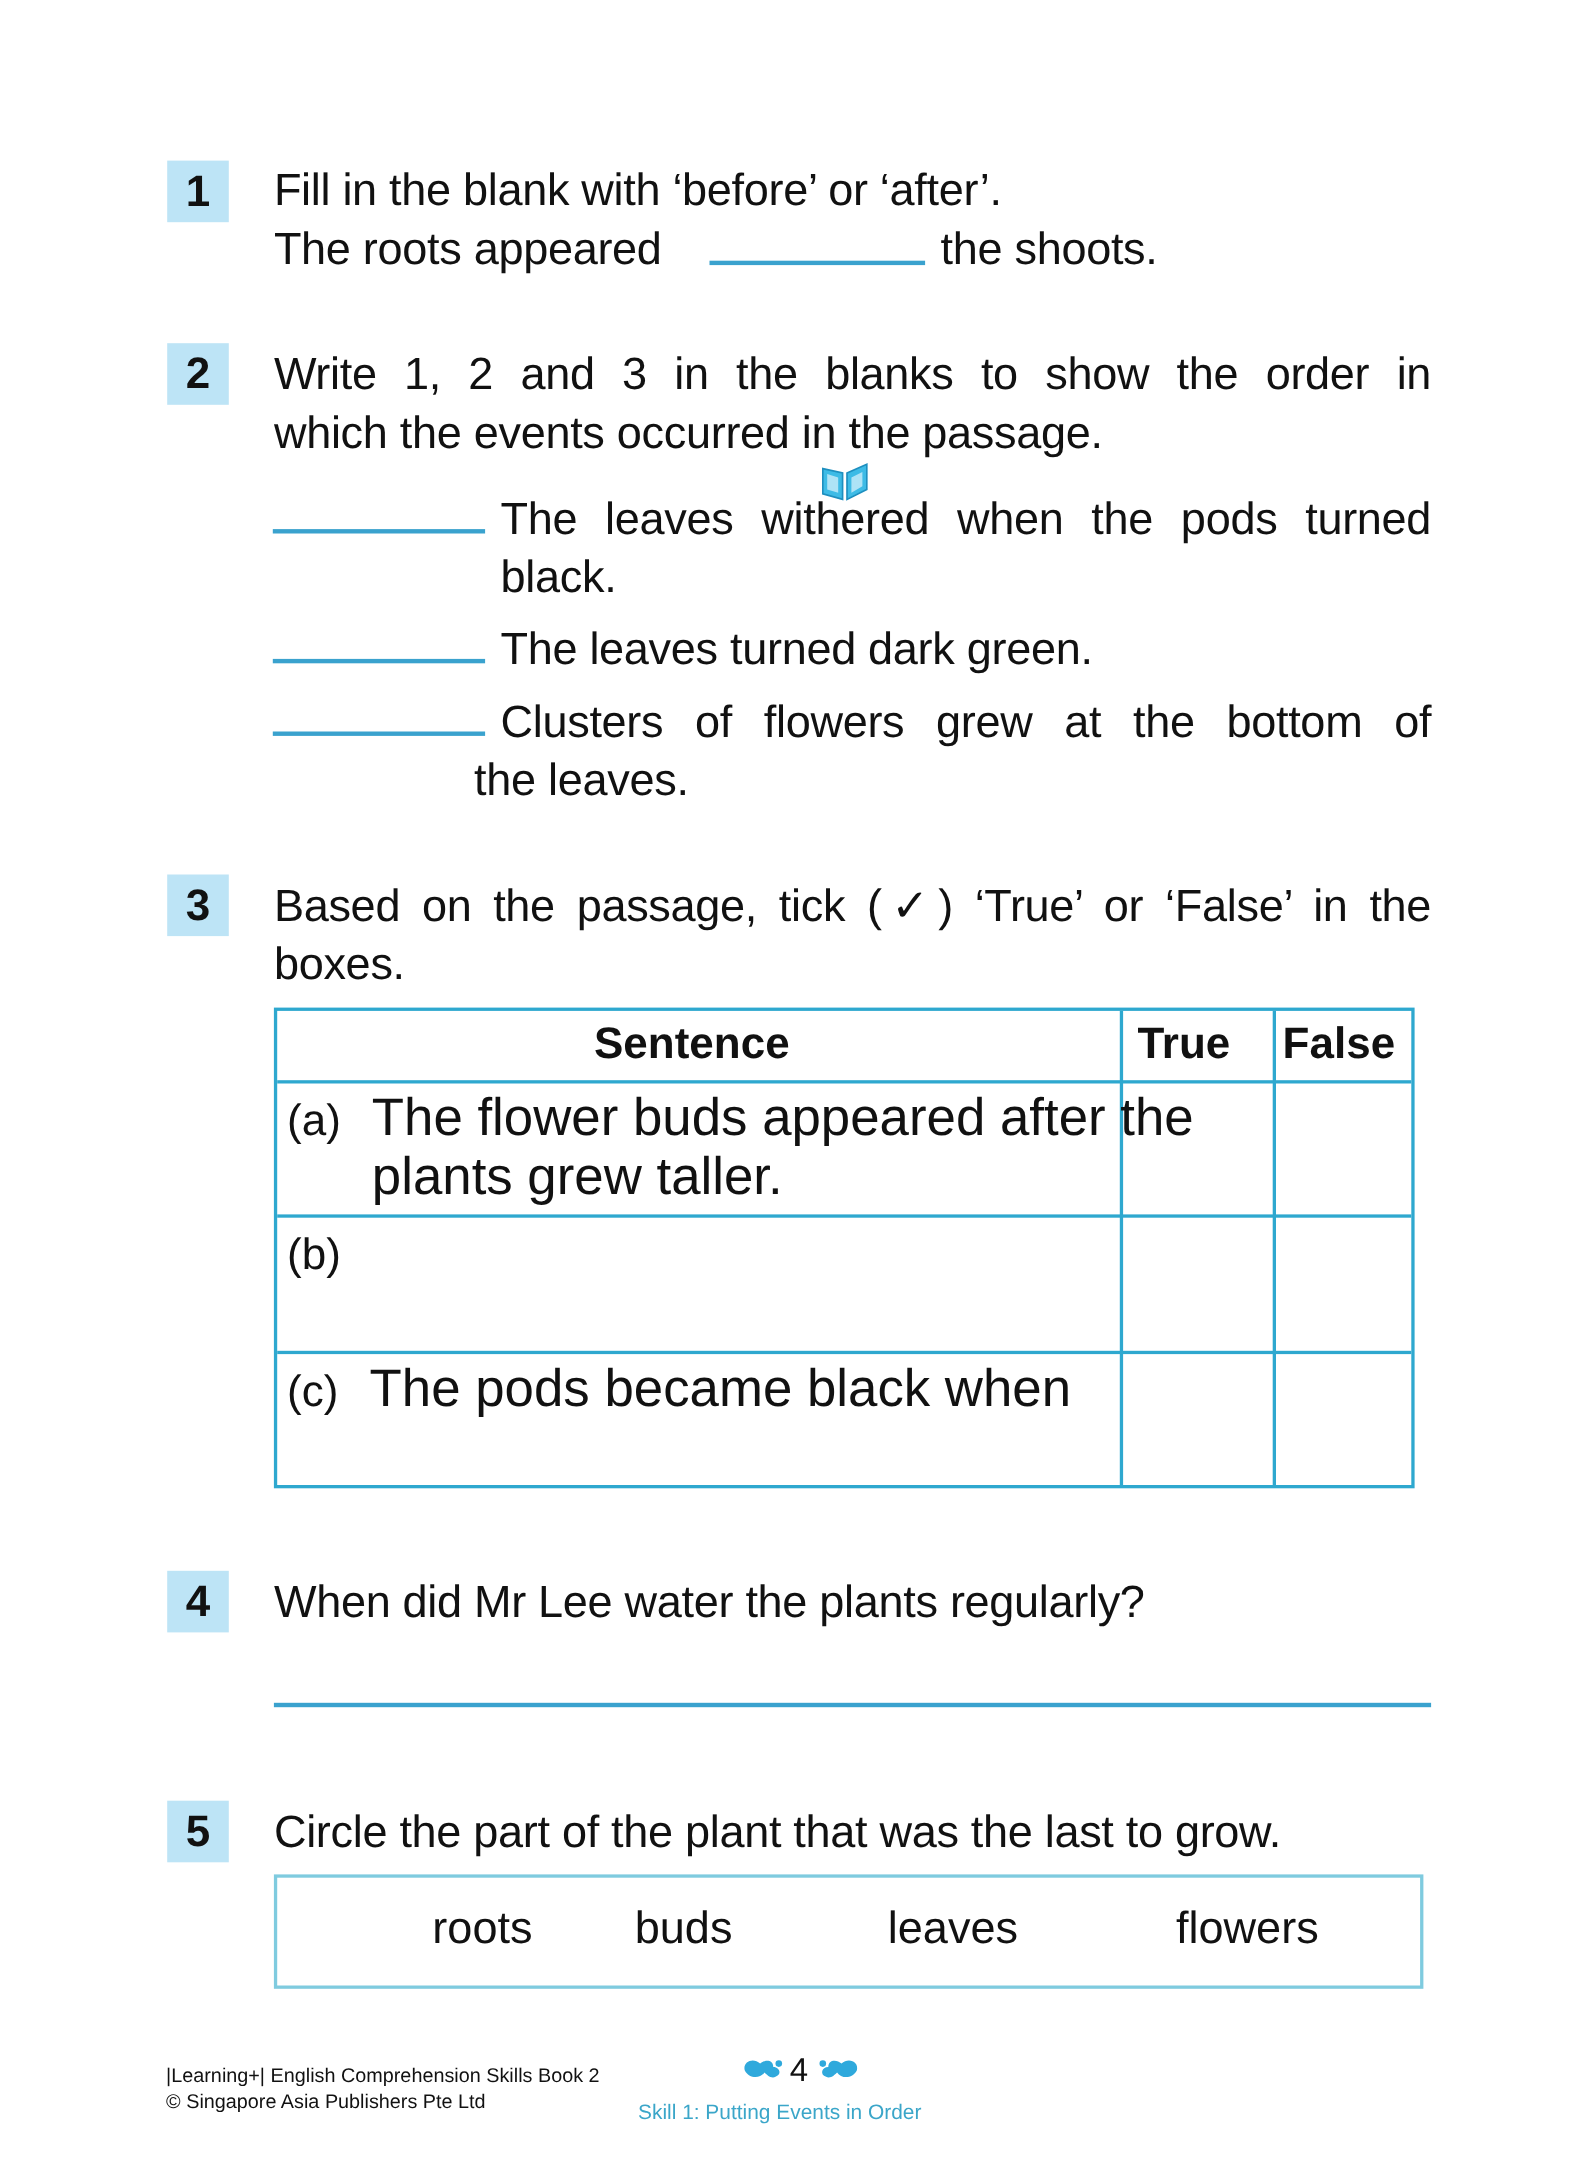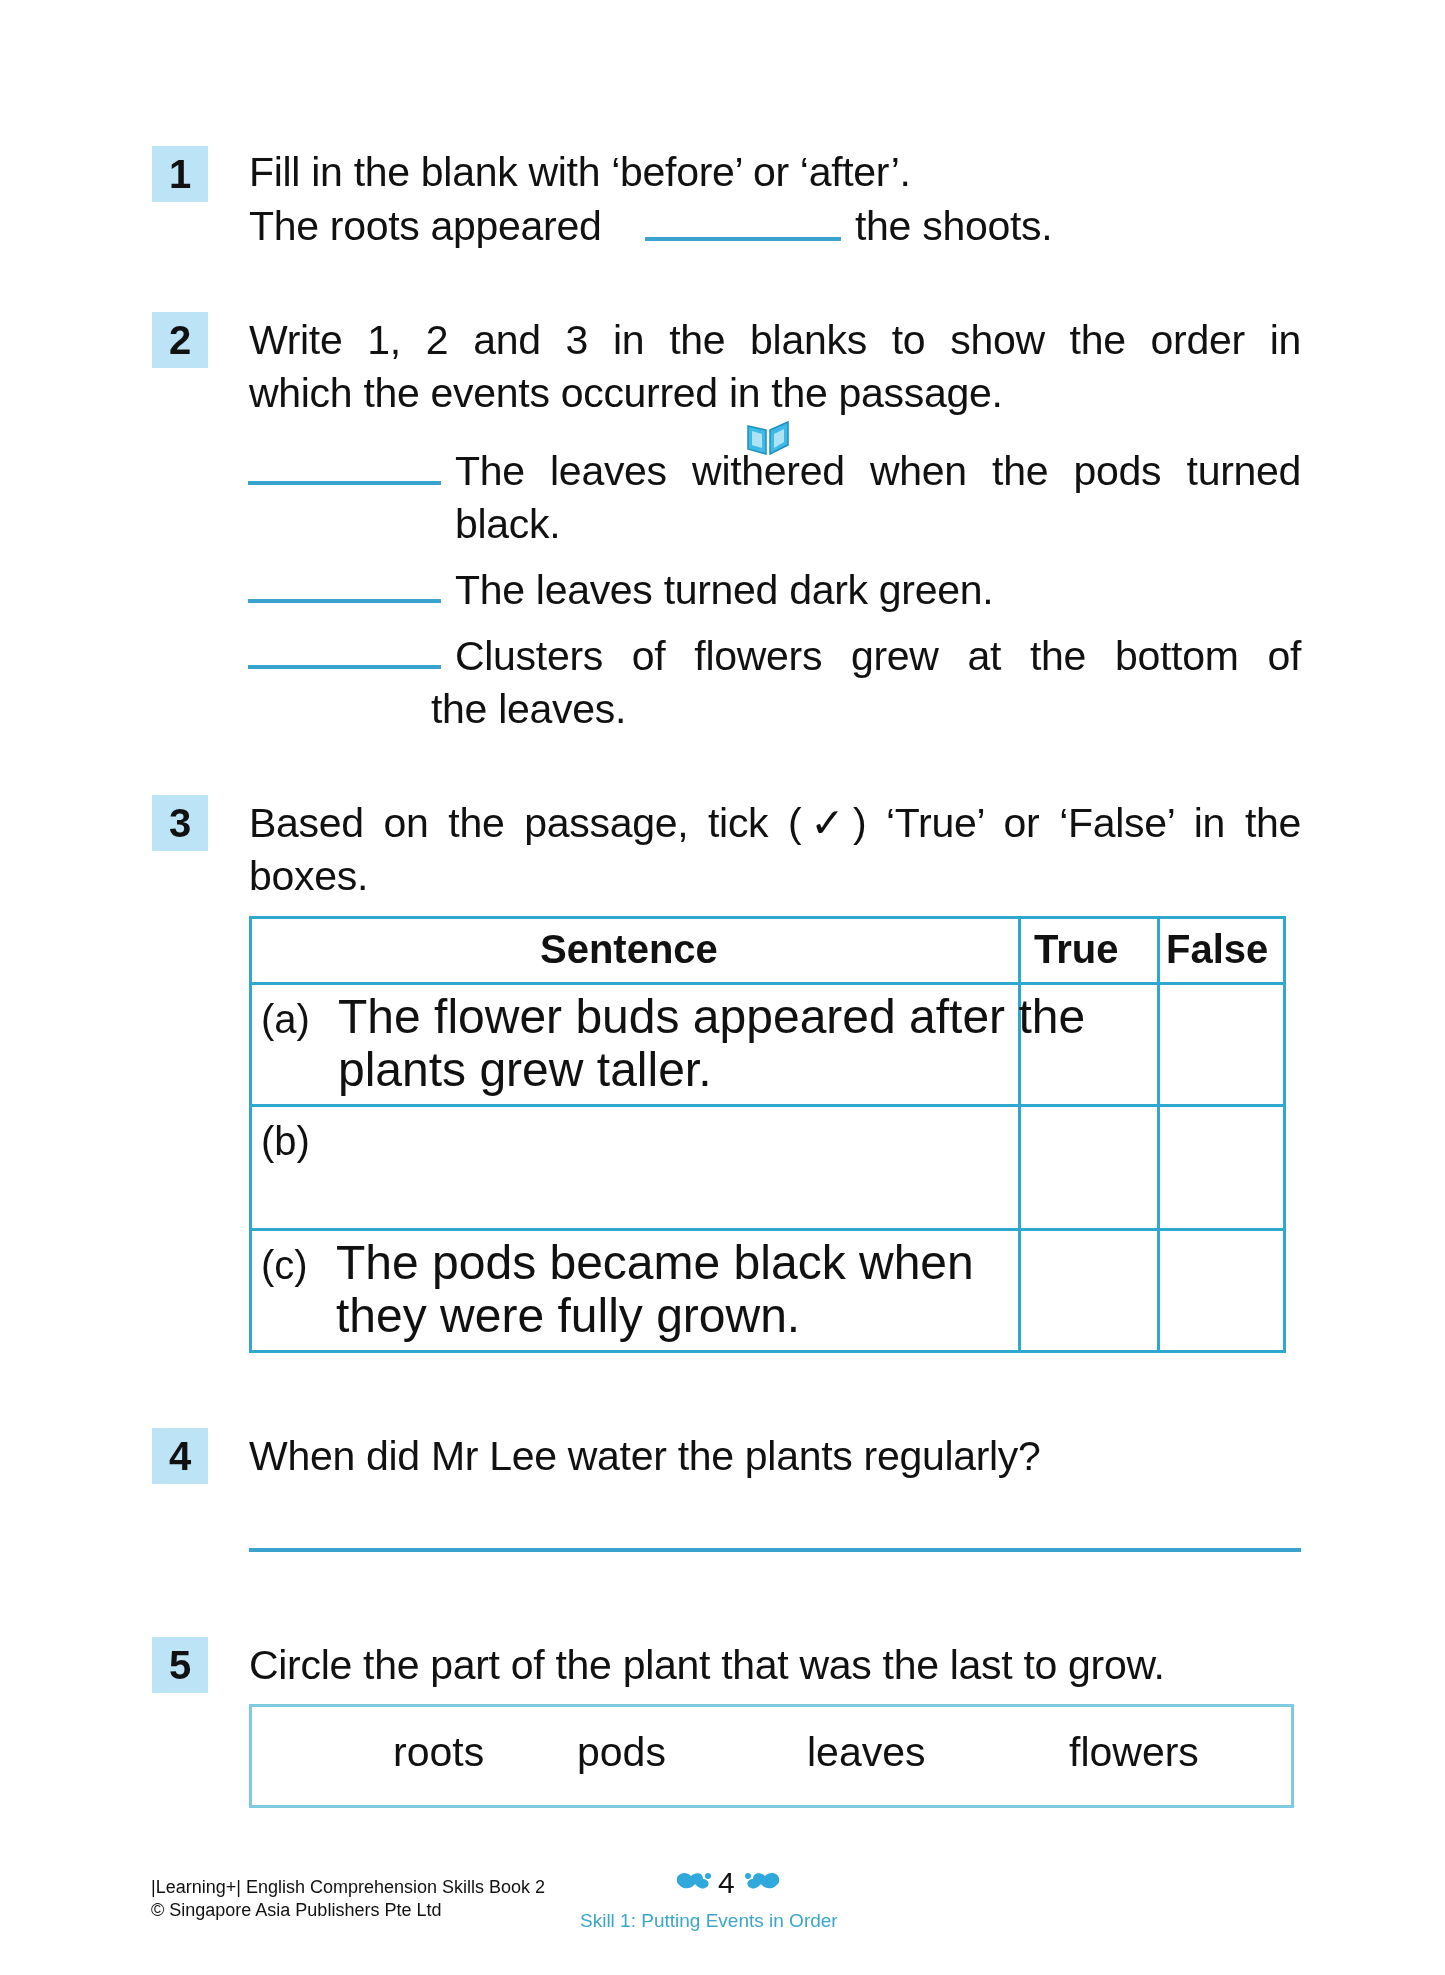--- a/index.html
+++ b/index.html
@@ -91,37 +91,36 @@
   <div class="row" style="top:185px; height:121px;">
     <div class="cell-label" style="top:12px;">(b)</div>
     <div class="abs" style="left:769px; top:0; width:136px; height:121px;"></div>
     <div class="abs" style="left:908px; top:0; width:131px; height:121px;"></div>
   </div>
 
   <div class="row" style="top:309px; height:122px;">
     <div class="cell-label" style="top:12px;">(c)</div>
     <div class="cell-text" style="top:5px; left:84px;">
       <div>The pods became black when</div>
-      <div>they were fully grown.</div>
     </div>
     <div class="abs" style="left:769px; top:0; width:136px; height:122px;"></div>
     <div class="abs" style="left:908px; top:0; width:131px; height:122px;"></div>
   </div>
 </div>
 
 <div class="badge" style="left:152px; top:1428px;">4</div>
 <div class="qtext" style="left:249px; top:1430px;">When did Mr Lee water the plants regularly?</div>
 <div class="blank" style="left:249px; top:1548px; width:1052px;"></div>
 
 <div class="badge" style="left:152px; top:1637px;">5</div>
 <div class="qtext" style="left:249px; top:1639px;">Circle the part of the plant that was the last to grow.</div>
 
 <div class="choice-box">
   <div class="choice" style="left:93px;margin-left:48px;">roots</div>
-  <div class="choice" style="left:325px;">pods</div>
+  <div class="choice" style="left:325px;">buds</div>
   <div class="choice" style="left:555px;">leaves</div>
   <div class="choice" style="left:817px;">flowers</div>
 </div>
 
 <div class="footer-left">
   <div>|Learning+| English Comprehension Skills Book 2</div>
   <div>© Singapore Asia Publishers Pte Ltd</div>
 </div>
 
 <div class="abs" style="left:673px; top:1868px; width:40px; height:26px;">

